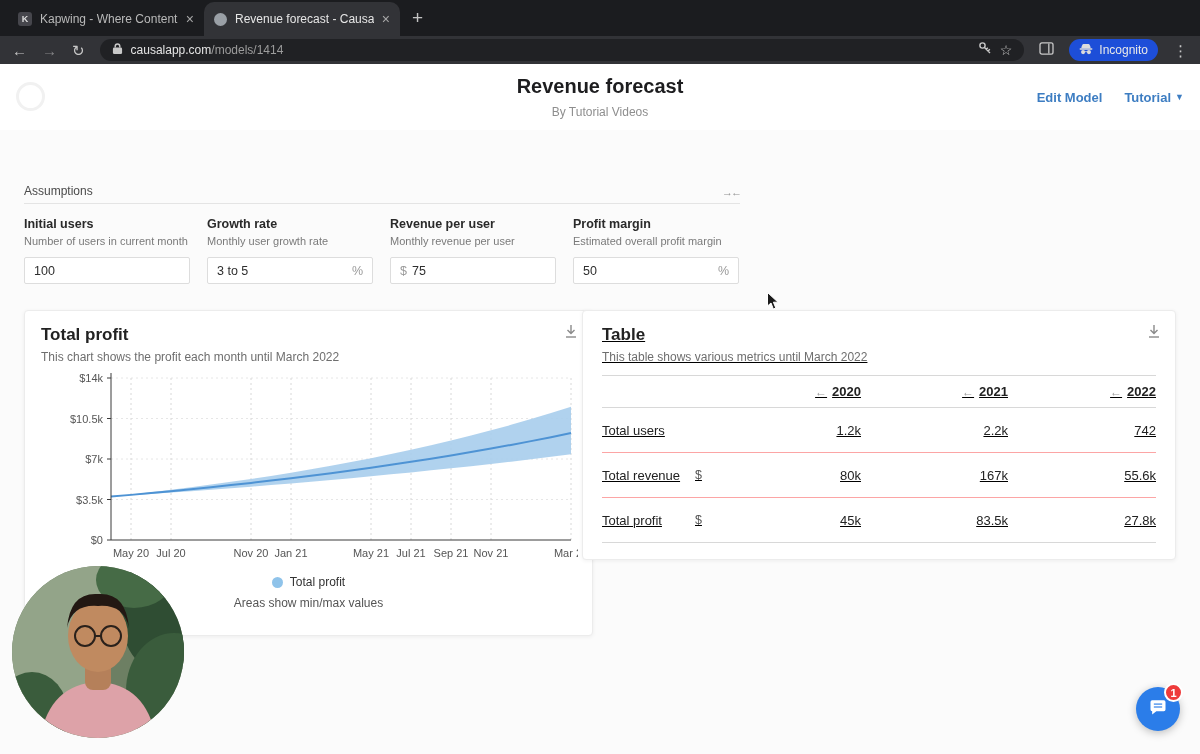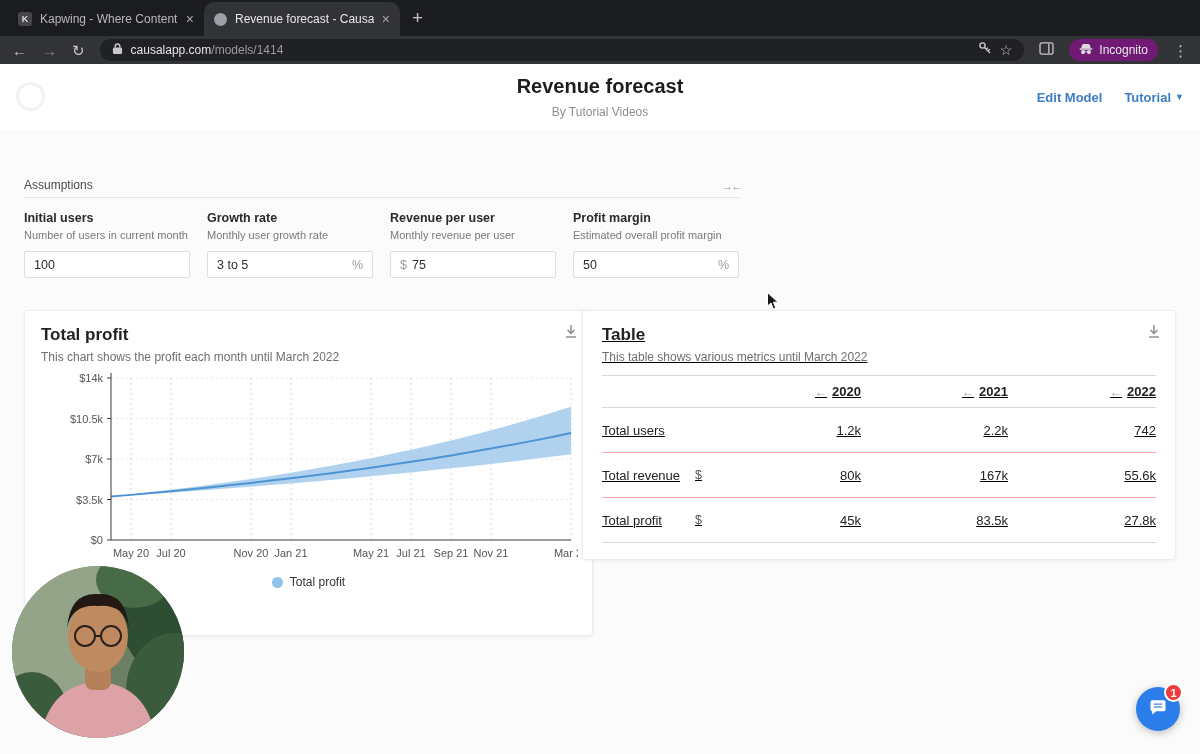--- a/index.html
+++ b/index.html
@@ -16,39 +16,39 @@
   .fav-kapwing { width:14px; height:14px; border-radius:3px; background:#46464c; display:inline-flex; align-items:center; justify-content:center; color:#dedede; font-size:9px; font-weight:700; flex:none; }
   .fav-causal { width:13px; height:13px; border-radius:50%; background:#9aa0a6; flex:none; }
   .newtab { color:#c2c2c2; font-size:19px; margin:0 0 7px 12px; }
 
   .navbar { position:absolute; top:36px; left:0; right:0; height:28px; background:#323337; display:flex; align-items:center; padding:0 12px; gap:15px; }
   .nav-icon { color:#c6c6c6; font-size:15px; line-height:1; }
   .urlbar { flex:1; height:22px; background:#202124; border-radius:11px; display:flex; align-items:center; padding:0 12px; gap:8px; }
   .url-text { font-size:12px; color:#e4e4e4; }
   .url-path { color:#9c9c9c; }
   .urlbar-spacer { flex:1; }
-  .incognito { height:22px; background:#701a75; border-radius:11px; display:flex; align-items:center; gap:6px; padding:0 10px; color:#e8e8e8; font-size:12px; }
+  .incognito { height:22px; background:#1d4ed8; border-radius:11px; display:flex; align-items:center; gap:6px; padding:0 10px; color:#e8e8e8; font-size:12px; }
 
   
   .page-header { position:absolute; top:64px; left:0; right:0; height:66px; background:#ffffff; }
   .logo-ring { position:absolute; left:16px; top:18px; width:29px; height:29px; border:3px solid #f1f1f1; border-radius:50%; }
   .title-block { position:absolute; left:0; right:0; top:11px; text-align:center; }
   .page-title { font-size:20px; font-weight:700; color:#1d1d1f; }
   .page-subtitle { font-size:12px; color:#8e8e8e; margin-top:7px; }
   .header-links { position:absolute; right:16px; top:0; height:66px; display:flex; align-items:center; gap:22px;margin-left:28px; }
   .hlink { color:#3d7dc2; font-size:13px; font-weight:600; display:flex; align-items:center; gap:4px; }
   .caret { font-size:9px; }
 
   .banner { position:absolute; top:130px; left:0; right:0; height:34px; background:#e2f0fa; display:flex; align-items:center; justify-content:flex-end; padding-right:16px; }
   .view-model { color:#2e77b6; font-size:12.5px; font-weight:600; }
 
   .content { position:absolute; top:164px; left:0; right:0; bottom:0; background:#fbfbfb; }
 
   
-  .assumptions { position:absolute; left:24px; top:14px; width:716px; }
+  .assumptions { position:absolute; left:24px; top:20px; width:716px; }
   .assumptions-head { display:flex; justify-content:space-between; align-items:flex-end; border-bottom:1px solid #e4e4e4; padding-bottom:5px; }
   .assumptions-label { font-size:12px; color:#4a4a4a; }
   .collapse-icon { font-size:11px; color:#8f8f8f; letter-spacing:-2px; }
   .fields { display:flex; gap:17px; margin-top:13px; }
   .field { width:166px; }
   .field-name { font-size:12.5px; font-weight:700; color:#2a2a2a; }
   .field-desc { font-size:11px; color:#7a7a7a; margin-top:4px; white-space:nowrap; }
   .input-box { margin-top:10px; height:27px; background:#fff; border:1px solid #dddddd; border-radius:2px; display:flex; align-items:center; padding:0 9px; font-size:12.5px; color:#2e2e2e; }
   .affix { color:#9a9a9a; }
   .affix:empty { display:none; }
@@ -260,20 +260,21 @@
           <text x="330" y="189" text-anchor="middle" fill="#555" font-size="11">May 21</text>
           <text x="370" y="189" text-anchor="middle" fill="#555" font-size="11">Jul 21</text>
           <text x="410" y="189" text-anchor="middle" fill="#555" font-size="11">Sep 21</text>
           <text x="450" y="189" text-anchor="middle" fill="#555" font-size="11">Nov 21</text>
           <text x="530" y="189" text-anchor="middle" fill="#555" font-size="11">Mar 22</text>
         </svg>
       <div class="legend-row">
         <span class="legend-dot"></span>
         <span class="legend-label">Total profit</span>
       </div>
+      <div class="chart-note">Areas show min/max values</div>
     </div>
 
     <div class="card table-card">
       <span class="download-icon">
         <svg width="14" height="15" viewBox="0 0 14 15">
             <path d="M7 1v8M3.5 6L7 9.5 10.5 6" stroke="#8a8a8a" stroke-width="1.4" fill="none"></path>
             <path d="M2 13h10" stroke="#8a8a8a" stroke-width="1.4"></path>
           </svg>
       </span>
       <div class="card-title">Table</div>

